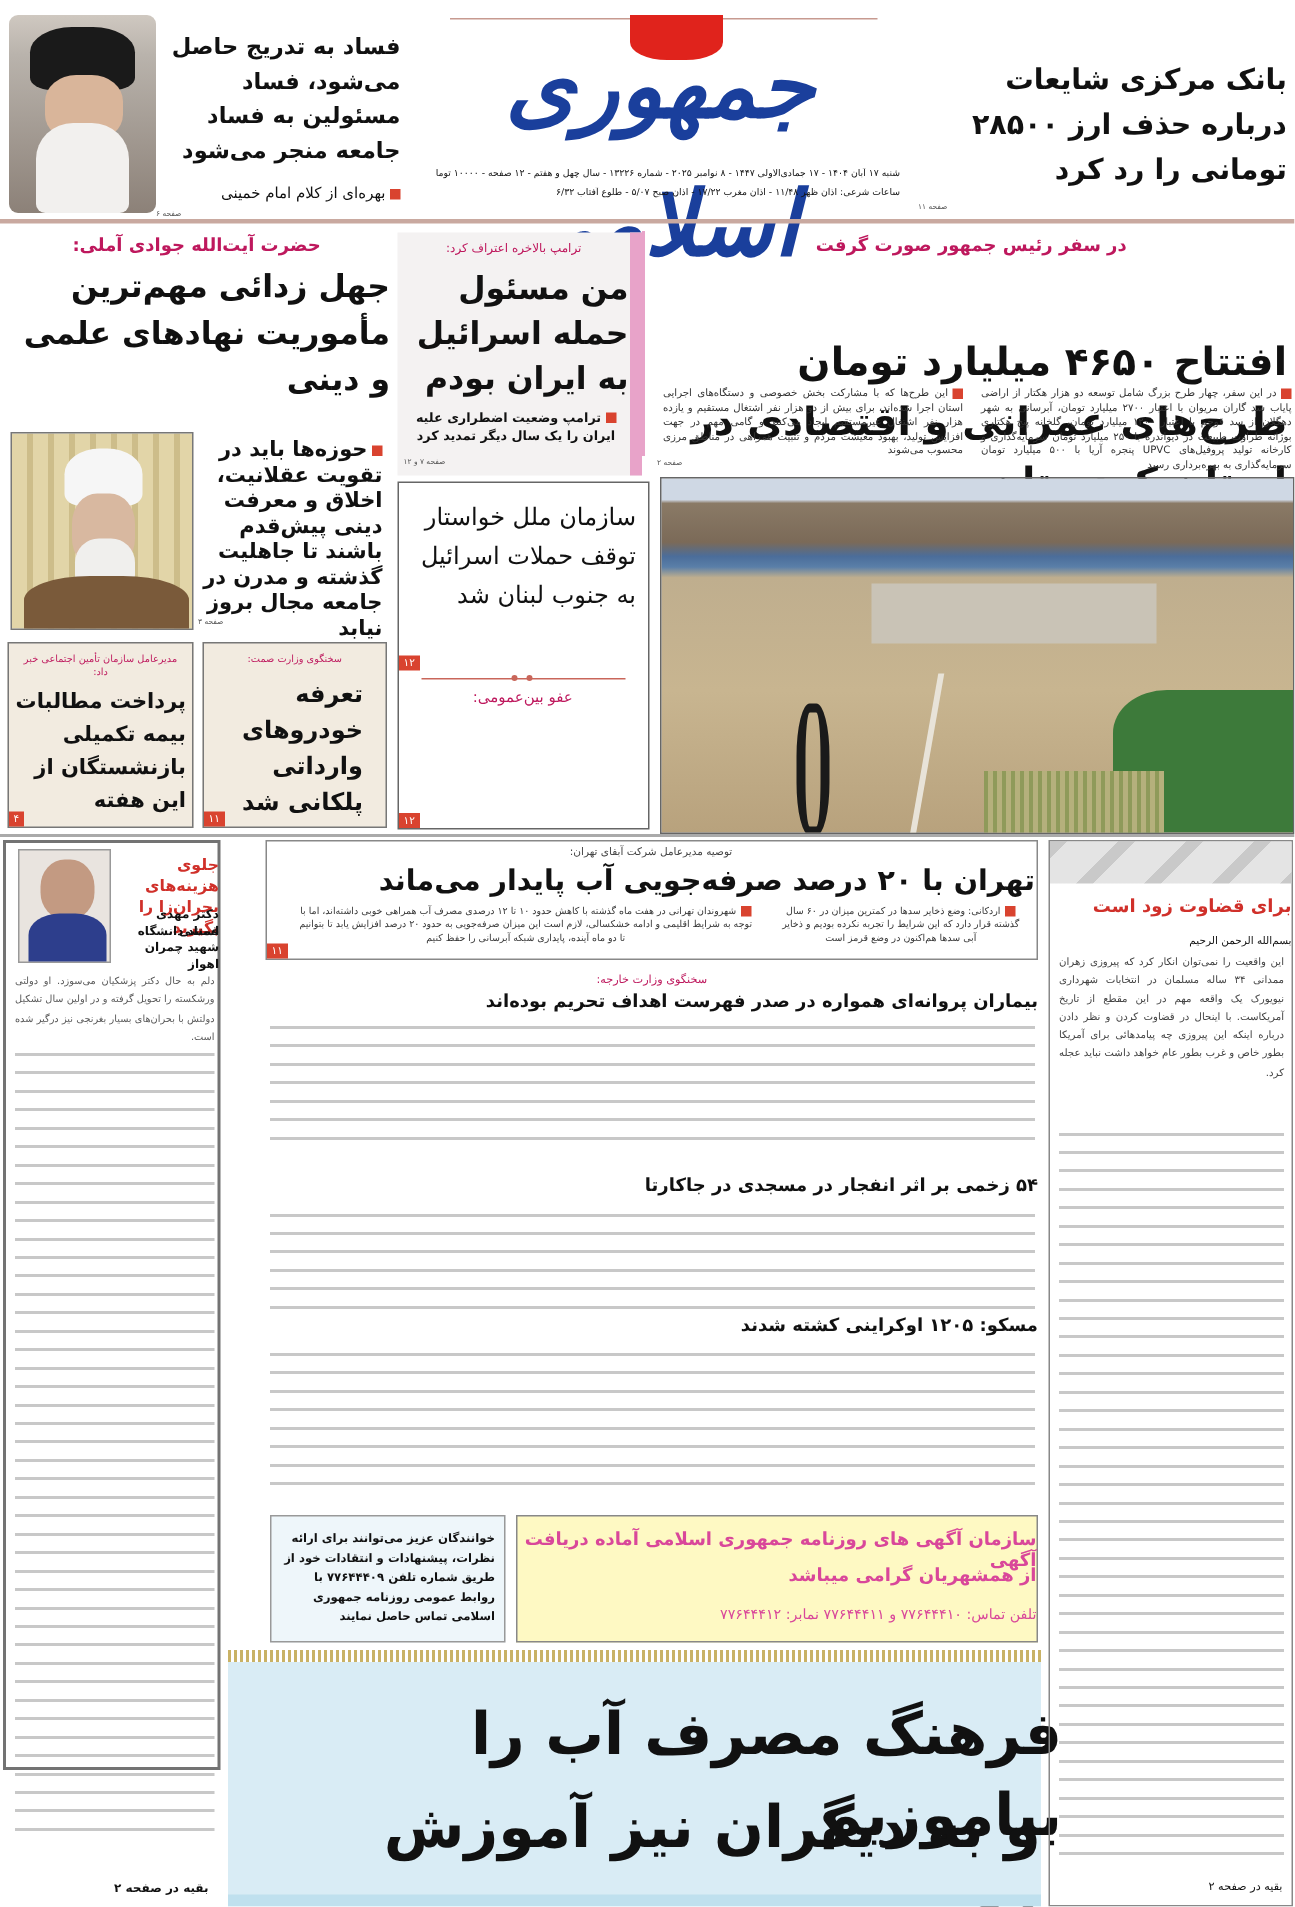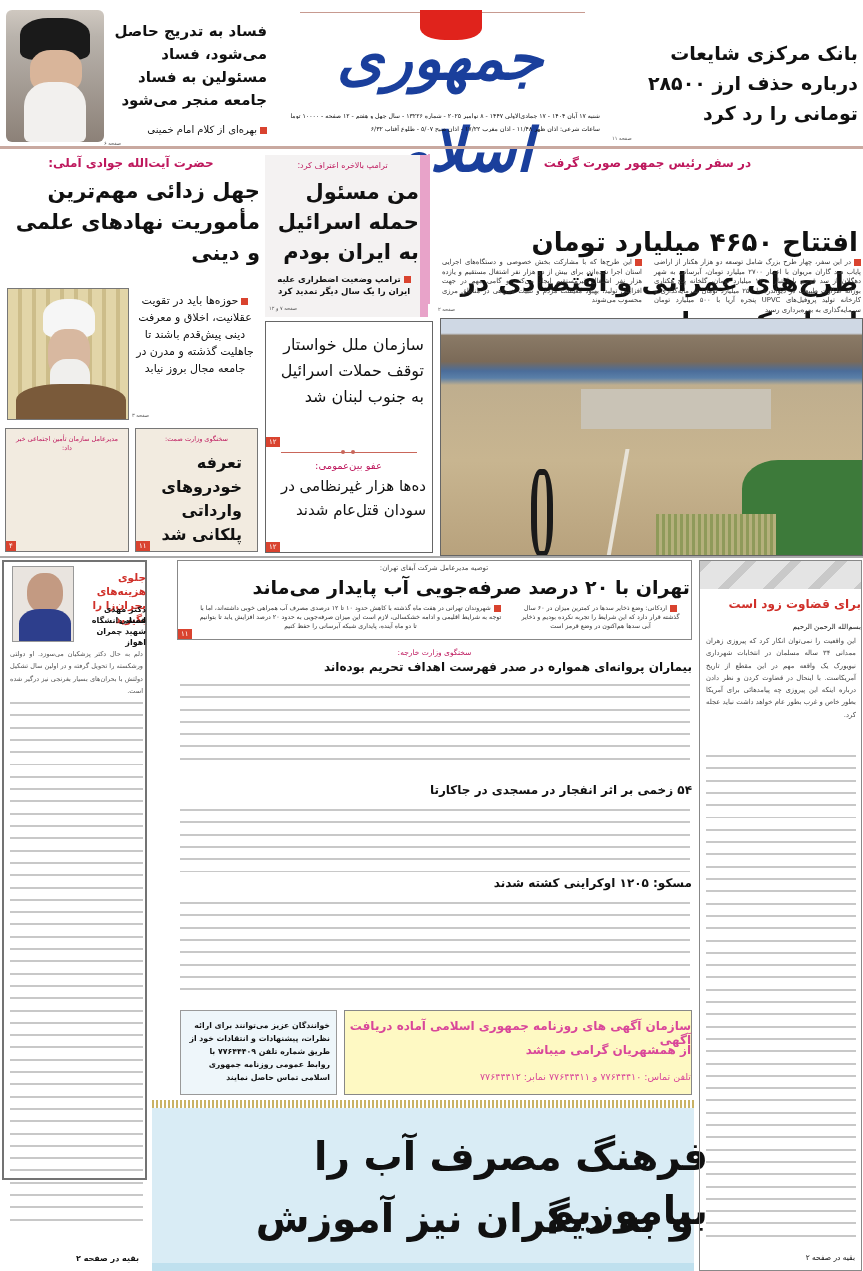--- a/index.html
+++ b/index.html
@@ -74,41 +74,41 @@
 </div>
 
 <div class="abs" style="left:265px;top:321px;width:168px;height:232px;border:1.5px solid #666;">
   <div class="abs hl" style="left:8px;top:10px;width:150px;font-size:16px;line-height:26px;font-weight:normal;">سازمان ملل خواستار توقف حملات اسرائیل به جنوب لبنان شد</div>
   <div class="abs pg" style="left:0;top:115px;">۱۲</div>
   <div class="abs" style="left:15px;top:130px;width:136px;height:1px;background:#c9665a;">
     <span style="position:absolute;left:60px;top:-2px;width:4px;height:4px;border-radius:50%;background:#c9665a;"></span>
     <span style="position:absolute;left:70px;top:-2px;width:4px;height:4px;border-radius:50%;background:#c9665a;"></span>
   </div>
   <div class="abs kicker" style="left:0;top:138px;width:165px;font-size:10px;">عفو بین‌عمومی:</div>
-  <div class="abs hl" style="left:6px;top:152px;width:154px;font-size:15px;line-height:24px;font-weight:normal;">ده‌ها هزار غیرنظامی در سودان قتل‌عام شدند</div>
   <div class="abs pg" style="left:0;top:220px;">۱۲</div>
 </div>
 
 <div class="abs" style="left:0;top:150px;width:262px;height:275px;">
   <div class="abs kicker" style="left:0;top:6px;width:262px;font-size:12px;font-weight:bold;">حضرت آیت‌الله جوادی آملی:</div>
   <div class="abs hl" style="left:5px;top:26px;width:255px;font-size:21px;line-height:31px;">جهل زدائی مهم‌ترین مأموریت نهادهای علمی و دینی</div>
   <div class="abs" style="left:7px;top:138px;width:122px;height:132px;border:1px solid #777;overflow:hidden;background:repeating-linear-gradient(90deg,#e2d5a8 0 10px,#cdbd8a 10px 14px);">
     <div style="position:absolute;left:35px;top:10px;width:52px;height:38px;background:#f6f6f6;border-radius:45% 45% 20% 20%;"></div>
     <div style="position:absolute;left:40px;top:40px;width:42px;height:50px;background:#d8b8a0;border-radius:40%;"></div>
     <div style="position:absolute;left:42px;top:70px;width:40px;height:40px;background:#f0efed;border-radius:40%;"></div>
     <div style="position:absolute;left:8px;top:95px;width:110px;height:40px;background:#7a5a3a;border-radius:40% 40% 0 0;"></div>
   </div>
-  <div class="abs" style="left:135px;top:142px;width:120px;text-align:center;font-size:11px;line-height:17px;font-weight:normal;">
+  <div class="abs" style="left:135px;top:142px;width:120px;font-size:14px;line-height:17px;font-weight:bold;">
     <span class="sq"></span><span>حوزه‌ها باید در تقویت عقلانیت، اخلاق و معرفت دینی پیش‌قدم باشند تا جاهلیت گذشته و مدرن در جامعه مجال بروز نیابد</span>
   </div>
   <div class="abs" style="left:132px;top:262px;font-size:5px;color:#555;">صفحه ۳</div>
 </div>
 
 <div class="abs" style="left:5px;top:428px;width:124px;height:124px;border:1.5px solid #777;background:#f2ebe0;">
   <div class="abs kicker" style="left:4px;top:6px;width:114px;font-size:6.5px;line-height:9px;">مدیرعامل سازمان تأمین اجتماعی خبر داد:</div>
+  <div class="abs hl" style="left:4px;top:28px;width:114px;font-size:14px;line-height:22px;">پرداخت مطالبات بیمه تکمیلی بازنشستگان از این هفته</div>
   <div class="abs pg" style="left:0;bottom:0;">۴</div>
 </div>
 <div class="abs" style="left:135px;top:428px;width:123px;height:124px;border:1.5px solid #777;background:#f2ebe0;">
   <div class="abs kicker" style="left:4px;top:6px;width:113px;font-size:6.5px;">سخنگوی وزارت صمت:</div>
   <div class="abs hl" style="left:16px;top:22px;width:90px;font-size:16px;line-height:24px;">تعرفه خودروهای وارداتی پلکانی شد</div>
   <div class="abs pg" style="left:0;bottom:0;">۱۱</div>
 </div>
 
 <div class="rule" style="left:0;top:556px;width:863px;height:2px;background:#aaa;"></div>
 

